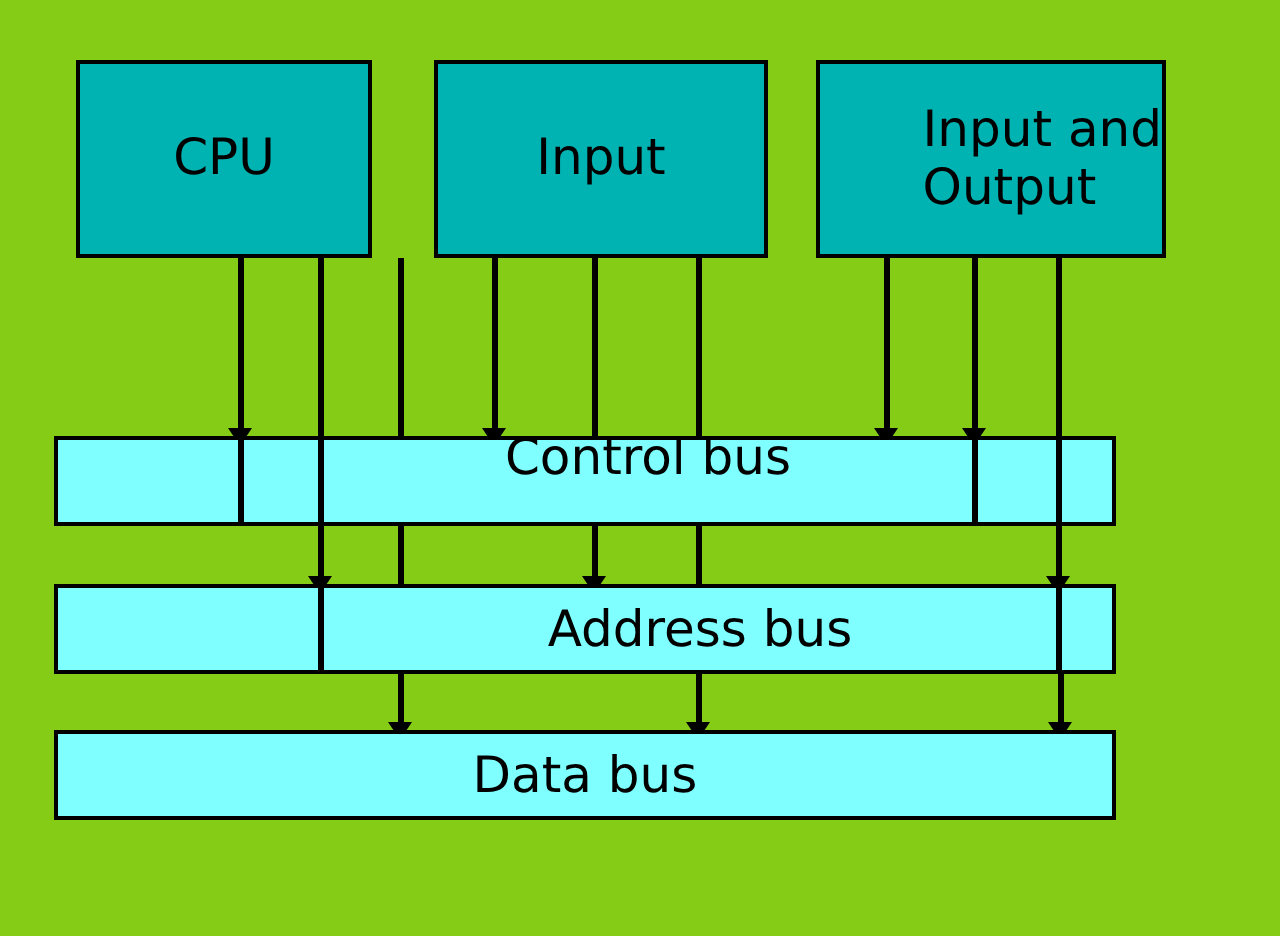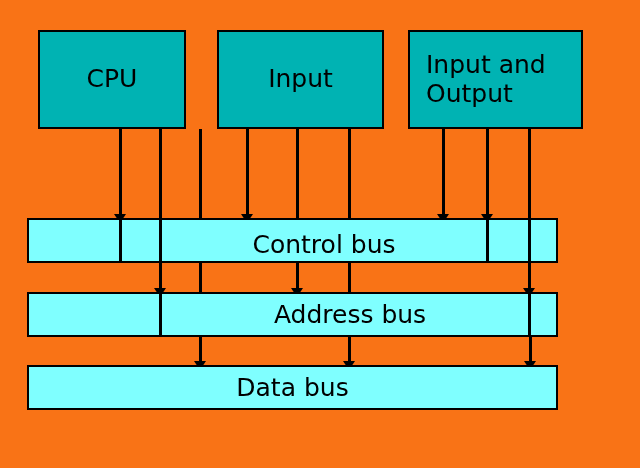--- a/index.html
+++ b/index.html
@@ -4,21 +4,21 @@
 <style>
   html, body {
     margin: 0;
     padding: 0;
     background: #000000;
   }
   #canvas {
     position: relative;
     width: 640px;
     height: 468px;
-    background: #f97316;
+    background: #84cc16;
     overflow: hidden;
     font-family: "DejaVu Sans", sans-serif;
   }
   .unit-box {
     position: absolute;
     box-sizing: border-box;
     background: #00B3B3;
     border: 2px solid #000000;
     display: flex;
     align-items: center;
@@ -76,21 +76,21 @@
 <div id="canvas">
 
   <div class="unit-box centered" style="left:38px; top:30px; width:148px; height:99px;">
     <span>CPU</span>
   </div>
 
   <div class="unit-box centered" style="left:217px; top:30px; width:167px; height:99px;">
     <span>Input</span>
   </div>
 
-  <div class="unit-box lefted" style="left:408px; top:30px; width:175px; height:99px;">
+  <div class="unit-box lefted" style="left:408px; top:30px; width:175px; height:99px;justify-content:flex-end;">
     <span>
       <span>Input and</span><br>
       <span>Output</span>
     </span>
   </div>
 
   <div class="conn-line" style="left:119px; top:129px; height:92px;"></div>
   <div class="arrow-head" style="left:114px; top:214px;"></div>
 
   <div class="conn-line" style="left:159px; top:129px; height:166px;"></div>
@@ -118,21 +118,21 @@
   <div class="arrow-head" style="left:523px; top:288px;"></div>
 
   <div class="conn-line" style="left:529px; top:295px; height:73px;"></div>
   <div class="arrow-head" style="left:524px; top:361px;"></div>
 
   <div class="bus-bar" style="left:27px; top:218px; width:531px;"></div>
   <div class="divider" style="left:119px; top:218px; height:45px;"></div>
   <div class="divider" style="left:159px; top:218px; height:45px;"></div>
   <div class="divider" style="left:486px; top:218px; height:45px;"></div>
   <div class="divider" style="left:528px; top:218px; height:45px;"></div>
-  <div class="bus-label" style="left:162px; top:222px; width:324px;">Control bus</div>
+  <div class="bus-label" style="left:162px; top:206px; width:324px;">Control bus</div>
 
   <div class="bus-bar" style="left:27px; top:292px; width:531px;"></div>
   <div class="divider" style="left:159px; top:292px; height:45px;"></div>
   <div class="divider" style="left:528px; top:292px; height:45px;"></div>
   <div class="bus-label" style="left:162px; top:292px; width:376px;">Address bus</div>
 
   <div class="bus-bar" style="left:27px; top:365px; width:531px;"></div>
   <div class="bus-label" style="left:27px; top:365px; width:531px;">Data bus</div>
 
 </div>

